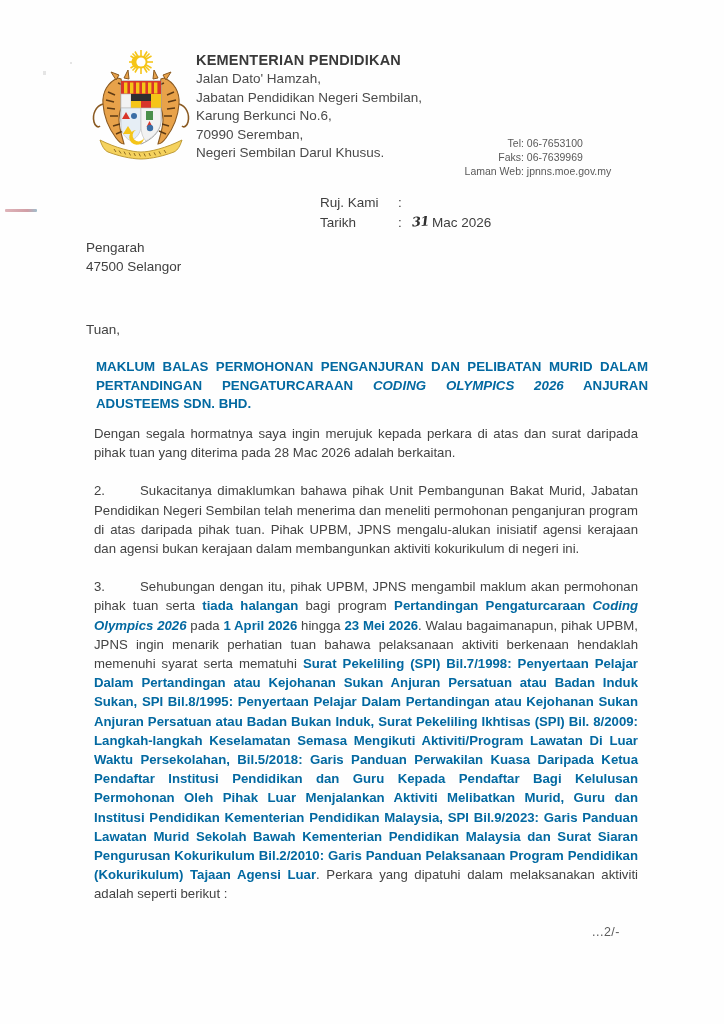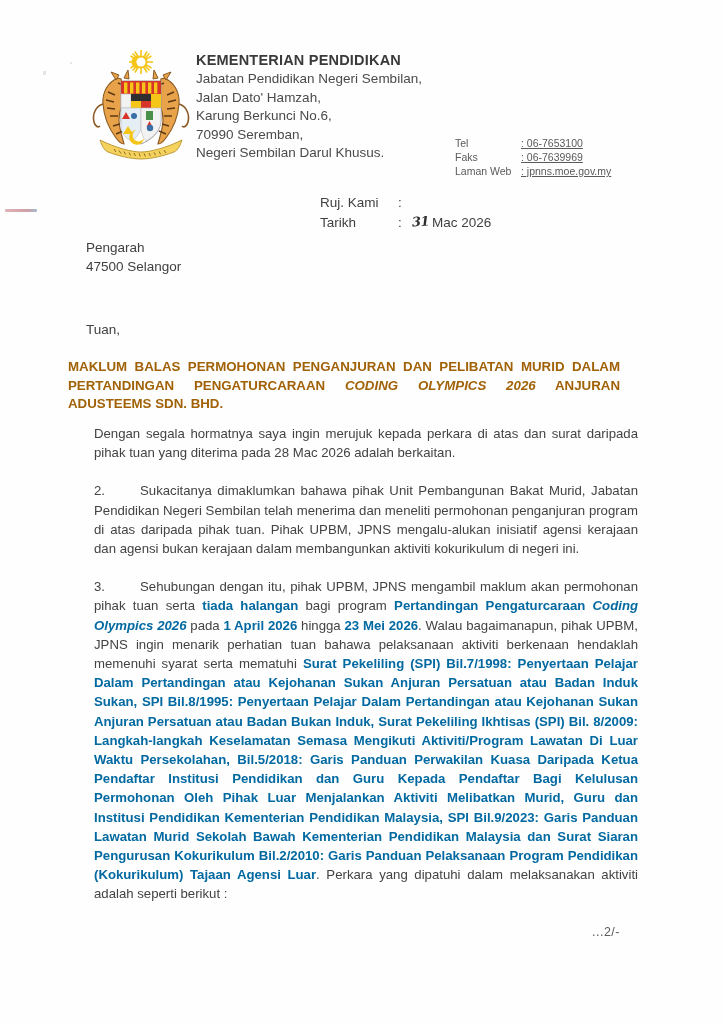--- a/index.html
+++ b/index.html
@@ -77,23 +77,23 @@
   }
 
   .contact-block {
     position: absolute;
     left: 455px;
     top: 92px;
     font-size: 10.5px;
     line-height: 14px;
     color: #5a5a5a;
   }
-  .contact-row { display: flex; }
+  .contact-row { display: flex; text-align: right; }
   .contact-key { width: 66px; }
-  .contact-val { white-space: nowrap; text-decoration: underline; }
+  .contact-val { white-space: nowrap; }
 
   
   .ref-block {
     position: absolute;
     left: 320px;
     top: 193px;
     font-size: 13.5px;
     line-height: 20px;
     color: #3f3f3f;
   }
@@ -129,29 +129,29 @@
     position: absolute;
     left: 86px;
     top: 322px;
     font-size: 13.5px;
     color: #414141;
   }
 
   
   .subject {
     position: absolute;
-    left: 68px;
+    left: 96px;
     top: 358px;
     width: 552px;
     font-size: 13.3px;
     font-weight: bold;
     line-height: 18.5px;
     text-align: justify;
     text-align-last: left;
-    color: #a16207;
+    color: #0369a1;
   }
   .subject i { font-style: italic; }
 
   
   .body-area {
     position: absolute;
     left: 86px;
     top: 424px;
     width: 552px;
     font-size: 13.2px;
@@ -290,22 +290,22 @@
             <path d="M66 104.3 l1.6 3"></path>
               <path d="M71 103.3 l1.6 3"></path>
             <path d="M76 102 l2 3"></path>
           </g>
         </g>
       </svg>
     </div>
 
     <div class="org-block">
       <div class="org-title">KEMENTERIAN PENDIDIKAN</div>
+      <div class="org-line">Jalan Dato' Hamzah,</div>
       <div class="org-line">Jabatan Pendidikan Negeri Sembilan,</div>
-      <div class="org-line">Jalan Dato' Hamzah,</div>
       <div class="org-line">Karung Berkunci No.6,</div>
       <div class="org-line">70990 Seremban,</div>
       <div class="org-line">Negeri Sembilan Darul Khusus.</div>
     </div>
 
     <div class="contact-block">
       <div class="contact-row">
         <span class="contact-key">Tel</span>
         <span class="contact-val">: 06-7653100</span>
       </div>

